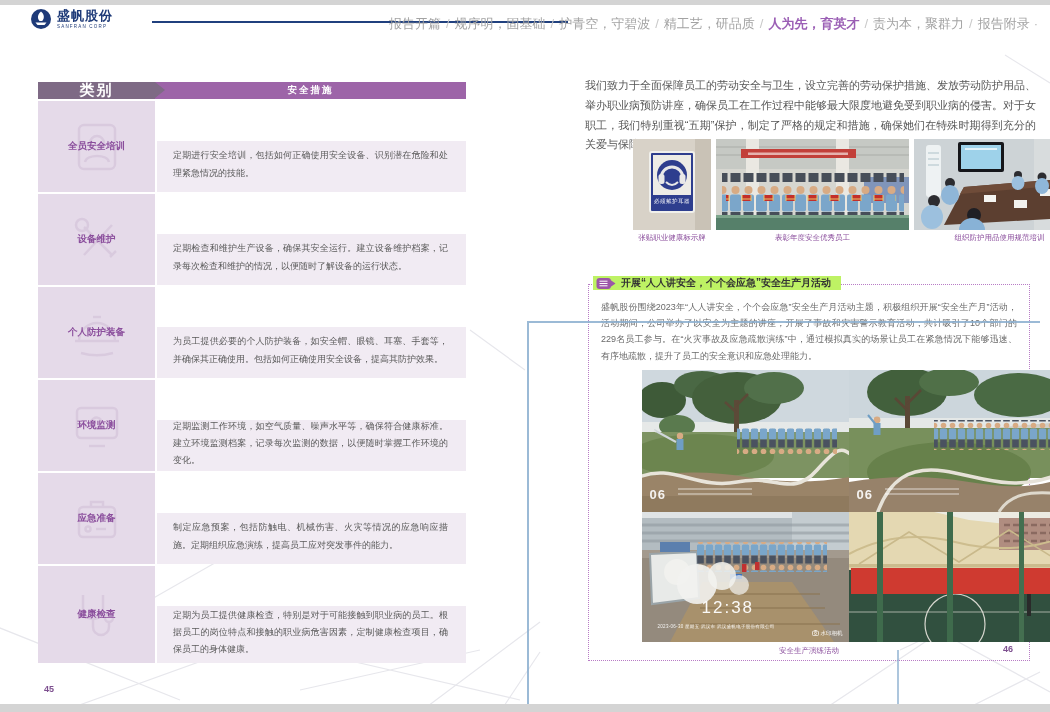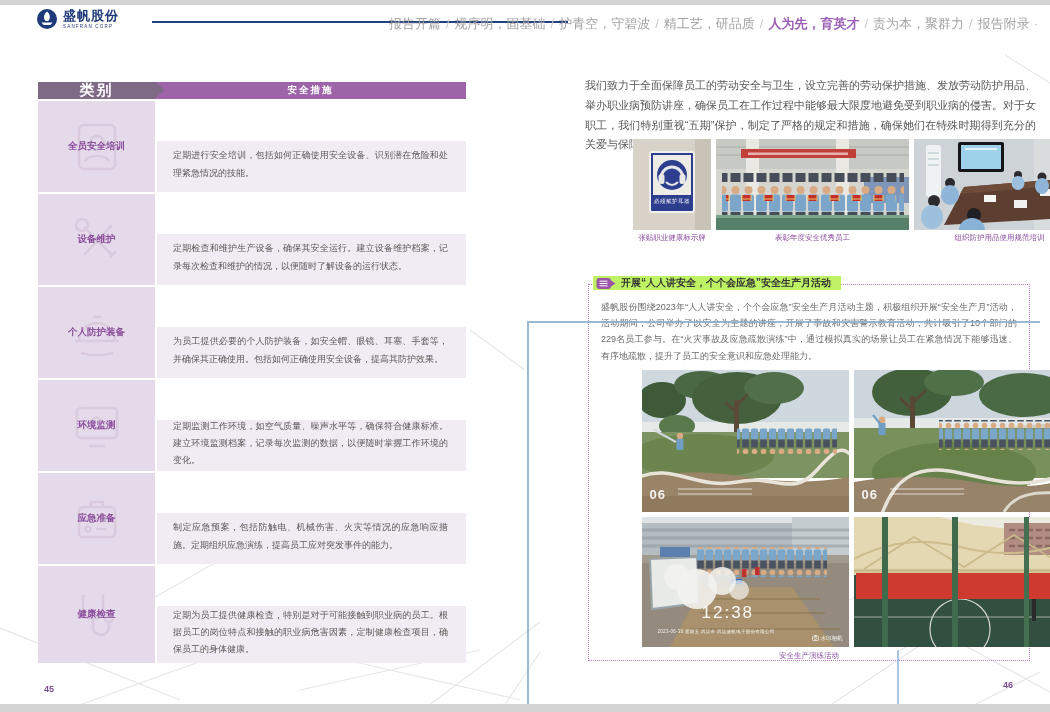--- a/index.html
+++ b/index.html
@@ -7,21 +7,21 @@
   body {
     font-family: "Liberation Sans","DejaVu Sans",sans-serif;
     background:#ffffff; position:relative; overflow:hidden;
   }
   .edge { position:absolute; left:0; width:1050px; background:#d4d4d4; z-index:9; }
   .edge.top { top:0; height:5px; }
   .edge.bottom { bottom:0; height:8px; }
   .blueprint-bg { position:absolute; left:0; top:0; width:1050px; height:712px; z-index:0; }
 
   
-  .logo { position:absolute; left:36px; top:8px; display:flex; align-items:center; gap:5px; z-index:3; }
+  .logo { position:absolute; left:30px; top:8px; display:flex; align-items:center; gap:5px; z-index:3; }
   .logo-text .cn { font-size:13px; font-weight:bold; color:#1e3a78; letter-spacing:1px; line-height:1.1; }
   .logo-text .en { font-size:4.5px; color:#1e3a78; letter-spacing:1.2px; }
   .header-rule { position:absolute; left:152px; top:21px; width:416px; height:2px; background:#20407e; z-index:3; }
   .nav { position:absolute; right:12px; top:15px; font-size:13px; color:#a3a3a3; z-index:3; white-space:nowrap; }
   .nav .sep { color:#c8c8c8; margin:0 5px; }
   .nav .item.active { color:#9b5fb5; font-weight:bold; }
   .nav .trail { color:#b9b9b9; margin-left:4px; }
 
   
   .safety-table { position:absolute; left:38px; top:82px; width:428px; display:flex; flex-direction:column; gap:2px; z-index:2; }
@@ -36,41 +36,41 @@
   .t-row { display:flex; gap:2px; height:91px; }
   .t-row:last-child { height:97px; }
   .t-cat { width:117px; background:#e5dae9; position:relative; display:flex; align-items:center; justify-content:center; overflow:hidden; }
   .t-cat .wm { position:absolute; left:50%; top:50%; transform:translate(-50%,-50%); opacity:.45; }
   .t-cat .lbl { position:relative; color:#8a4d9c; font-weight:bold; font-size:9.5px; z-index:1; }
   .t-measure { flex:1; background:#f1ebf3; display:flex; align-items:center;
          padding:0 18px 4px 16px; font-size:9px; color:#5a5a5a; line-height:1.9; text-align:justify;margin-top:40px; }
 
   .pagenum { position:absolute; font-size:9px; font-weight:bold; color:#7d4f8f; z-index:3; }
   .pagenum.left { left:44px; top:684px; }
-  .pagenum.right { left:1003px; top:680px; }
+  .pagenum.right { left:1003px; top:644px; }
 
   
   .intro { position:absolute; left:585px; top:76px; width:451px; font-size:11px; color:#555;
            line-height:1.8; text-align:justify; z-index:2; }
   .photo-row { position:absolute; left:585px; top:139px; display:flex; gap:5px; z-index:2;padding-left:48px; }
   figure { position:relative; }
   .photo-row figure svg.photo { display:block; height:91px; }
   figcaption { font-size:7.5px; color:#8a4d9c; text-align:center; margin-top:3px; }
 
   .sign-label { position:absolute; left:17px; width:44px; top:59px; color:#fff; font-size:5.5px;
                 text-align:center; letter-spacing:.5px; }
 
   .activity-box { position:absolute; left:588px; top:284px; width:442px; height:377px;
                   border:1px dotted #b87cc6; z-index:2; }
   .activity-title { position:absolute; top:-9px; left:4px; background:#bef264; display:flex;
                   align-items:center; gap:5px; padding:0 10px 0 3px; font-size:10px;
                   font-weight:bold; color:#333; white-space:nowrap; }
   .activity-body { margin:14px 12px 0; font-size:9px; color:#6a6a6a; line-height:1.8; text-align:justify; }
   .photo-grid { display:grid; grid-template-columns:207px 212px; grid-template-rows:142px 130px;
-                gap:5px; margin:6px auto 0; width:335px; }
+                margin:6px auto 0; width:335px; }
   .photo-grid figure { width:100%; height:100%; overflow:hidden; }
   .photo-grid svg.photo { display:block; width:100%; height:100%; }
   .grid-caption { text-align:center; font-size:7.5px; color:#8a4d9c; margin-top:4px; }
 
   .wm06 { position:absolute; left:8px; bottom:10px; color:#fff; font-size:13px; opacity:.9; font-weight:bold; letter-spacing:1px; }
   .wm-lines { position:absolute; left:36px; bottom:14px; width:74px; }
   .wm-lines div { height:2px; background:#fff; opacity:.35; margin-bottom:3px; }
   .time-big { position:absolute; left:60px; bottom:24px; color:#fff; font-size:17px; letter-spacing:2px; opacity:.95; }
   .time-detail { position:absolute; left:16px; bottom:13px; color:#fff; font-size:4.5px; opacity:.9; white-space:nowrap; letter-spacing:.3px; }
   .cam-badge { position:absolute; right:6px; bottom:5px; color:#fff; font-size:5.5px; display:flex;

